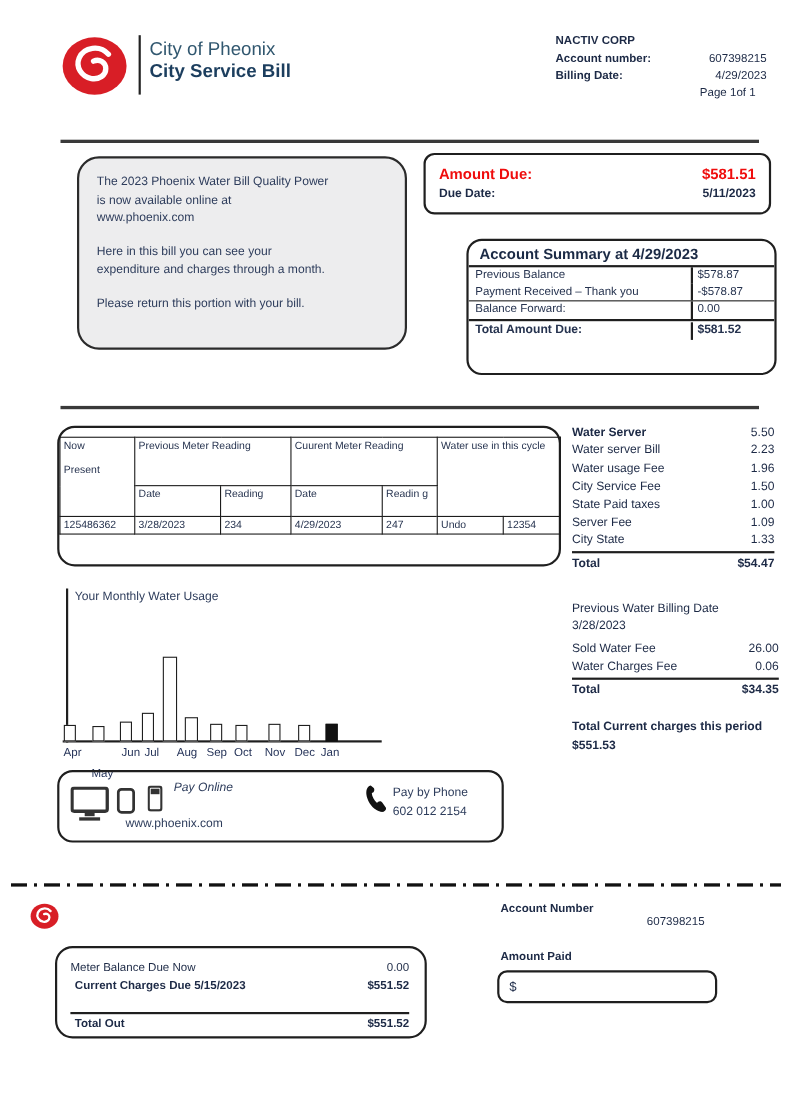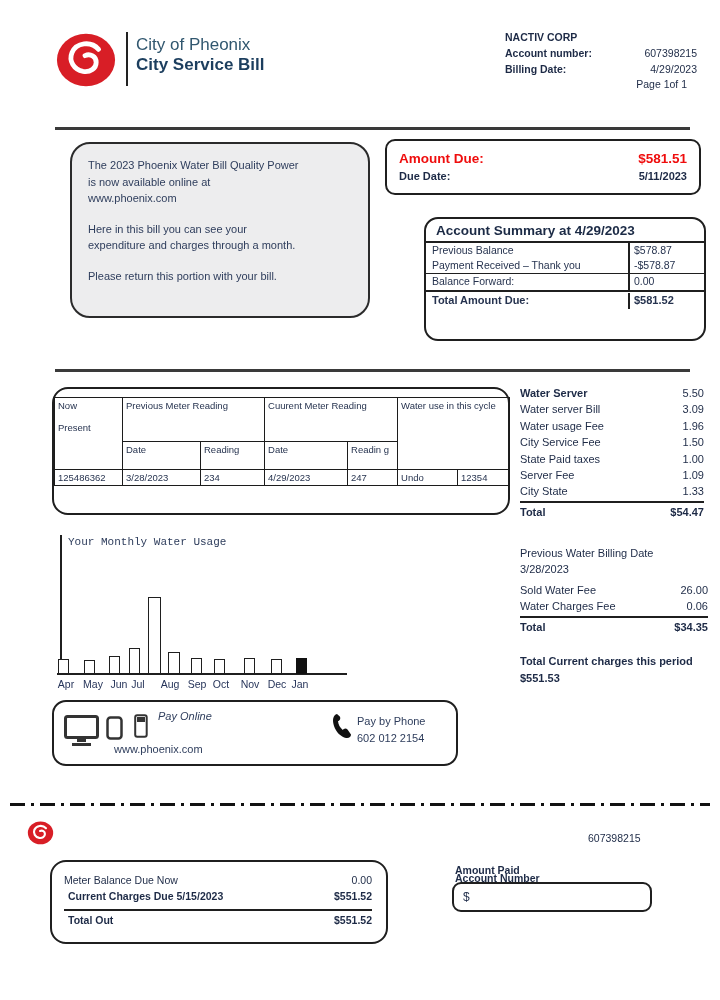--- a/index.html
+++ b/index.html
@@ -43,38 +43,38 @@
   table.meter td{border:1.5px solid #1c1c1c;padding:2px 3px;vertical-align:top;
                  overflow:hidden;}
   
   .feelist{width:184px;font-size:11px;line-height:1.49;}
   .fee-row{display:flex;justify-content:space-between;}
   .tot-row{border-top:2.5px solid #1f1f1f;font-weight:bold;margin-top:1px;padding-top:1px;}
   
   .chart{left:55px;top:533px;width:300px;height:160px;}
   .yaxis{position:absolute;left:5px;top:2px;width:2px;height:140px;background:#1f1f1f;}
   .xaxis{position:absolute;left:2px;top:140px;width:290px;height:2px;background:#1f1f1f;}
-  .ctitle{position:absolute;left:13px;top:3px;font-size:11px;color:#2e3d5c;font-family:Liberation Mono, monospace;}
+  .ctitle{position:absolute;left:13px;top:3px;font-size:11px;color:#2e3d5c;}
   .bar{position:absolute;bottom:19px;background:#fff;border:1.5px solid #1f1f1f;
        box-sizing:border-box;}
   .bar.filled{background:#111;border-color:#111;}
   .xlab{position:absolute;top:145px;transform:translateX(-50%);font-size:10.5px;color:#27355a;}
   
   .pay-box{left:52px;top:700px;width:406px;height:66px;border:2px solid #1f1f1f;
            border-radius:14px;box-sizing:border-box;}
   .pay-txt{font-size:11px;color:#2e3d5c;}
   
   .dashline{left:10px;top:803px;width:700px;height:2.6px;
     background:repeating-linear-gradient(90deg,#111 0 15px,transparent 15px 21px,
                #111 21px 24px,transparent 24px 30px);}
   
   .stub-box{left:50px;top:860px;width:338px;height:84px;border:2px solid #1f1f1f;
             border-radius:16px;box-sizing:border-box;padding:11px 14px 0 12px;}
   .stub-row{display:flex;justify-content:space-between;font-size:10.5px;line-height:1.5;}
-  .stub-line{border-bottom:2px solid #1f1f1f;padding-bottom:4px;}
+  .stub-line{border-bottom:2px solid #1f1f1f;padding-bottom:15px;}
   .amt-input{left:452px;top:882px;width:200px;height:30px;border:2px solid #1f1f1f;
              border-radius:9px;box-sizing:border-box;font-size:12px;color:#26334f;
              display:flex;align-items:center;padding-left:9px;background:#fff;}
   .fs11{font-size:11px;} .fs105{font-size:10.5px;}
 </style>
 </head>
 <body>
 
 <div class="page">
 
@@ -185,21 +185,21 @@
       </table>
   </div>
 
   <div class="abs feelist navy" style="left:520px;top:385px;">
     <div class="fee-row">
         <span class="b">Water Server</span>
         <span>5.50</span>
       </div>
     <div class="fee-row">
         <span>Water server Bill</span>
-        <span>3.09</span>
+        <span>2.23</span>
       </div>
     <div class="fee-row">
         <span>Water usage Fee</span>
         <span>1.96</span>
       </div>
     <div class="fee-row">
         <span>City Service Fee</span>
         <span>1.50</span>
       </div>
     <div class="fee-row">
@@ -230,21 +230,21 @@
       <div class="bar" style="left: 54px; width: 11px; height: 18px;"></div>
       <div class="bar" style="left: 74px; width: 11px; height: 26px;"></div>
       <div class="bar" style="left: 93px; width: 13px; height: 77px;"></div>
       <div class="bar" style="left: 113px; width: 12px; height: 22px;"></div>
       <div class="bar" style="left: 136px; width: 11px; height: 16px;"></div>
       <div class="bar" style="left: 159px; width: 11px; height: 15px;"></div>
       <div class="bar" style="left: 189px; width: 11px; height: 16px;"></div>
       <div class="bar" style="left: 216px; width: 11px; height: 15px;"></div>
       <div class="bar filled" style="left: 241px; width: 11px; height: 16px;"></div>
       <span class="xlab" style="left: 11px;">Apr</span>
-      <span class="xlab" style="left: 38px;">May</span>
+      <span class="xlab" style="left: 38px; margin-top: 19px;">May</span>
       <span class="xlab" style="left: 64px;">Jun</span>
       <span class="xlab" style="left: 83px;">Jul</span>
       <span class="xlab" style="left: 115px;">Aug</span>
       <span class="xlab" style="left: 142px;">Sep</span>
       <span class="xlab" style="left: 166px;">Oct</span>
       <span class="xlab" style="left: 195px;">Nov</span>
       <span class="xlab" style="left: 222px;">Dec</span>
       <span class="xlab" style="left: 245px;">Jan</span>
     </div>
 
@@ -304,21 +304,21 @@
 
   <div class="abs dashline"></div>
 
   <div class="abs" style="left:27px;top:819px;width:27px;height:27px;">
     <svg width="27" height="27" viewBox="0 0 64 64">
       <ellipse cx="32" cy="33" rx="30" ry="27" fill="#d81e26"></ellipse>
       <path d="M45 22 C37 13 22 15 17.5 25.5 C14 34 19.5 43 29 44.8 C36.5 46 42.5 41.5 42.5 35.5 C42.5 29.5 36.5 26 31 28.5" fill="none" stroke="#fff" stroke-width="5" stroke-linecap="round"></path>
     </svg>
   </div>
 
-  <span class="abs b navy fs105" style="left:455px;top:872px;">Account Number</span>
+  <span class="abs b navy fs105" style="left:455px;top:820px;">Account Number</span>
   <span class="abs navy fs105" style="left:588px;top:832px;">607398215</span>
 
   <span class="abs b navy fs105" style="left:455px;top:864px;">Amount Paid</span>
   <div class="abs amt-input">
     <span>$</span>
   </div>
 
   <div class="abs stub-box navy">
     <div class="stub-row">
       <span>Meter Balance Due Now</span>

